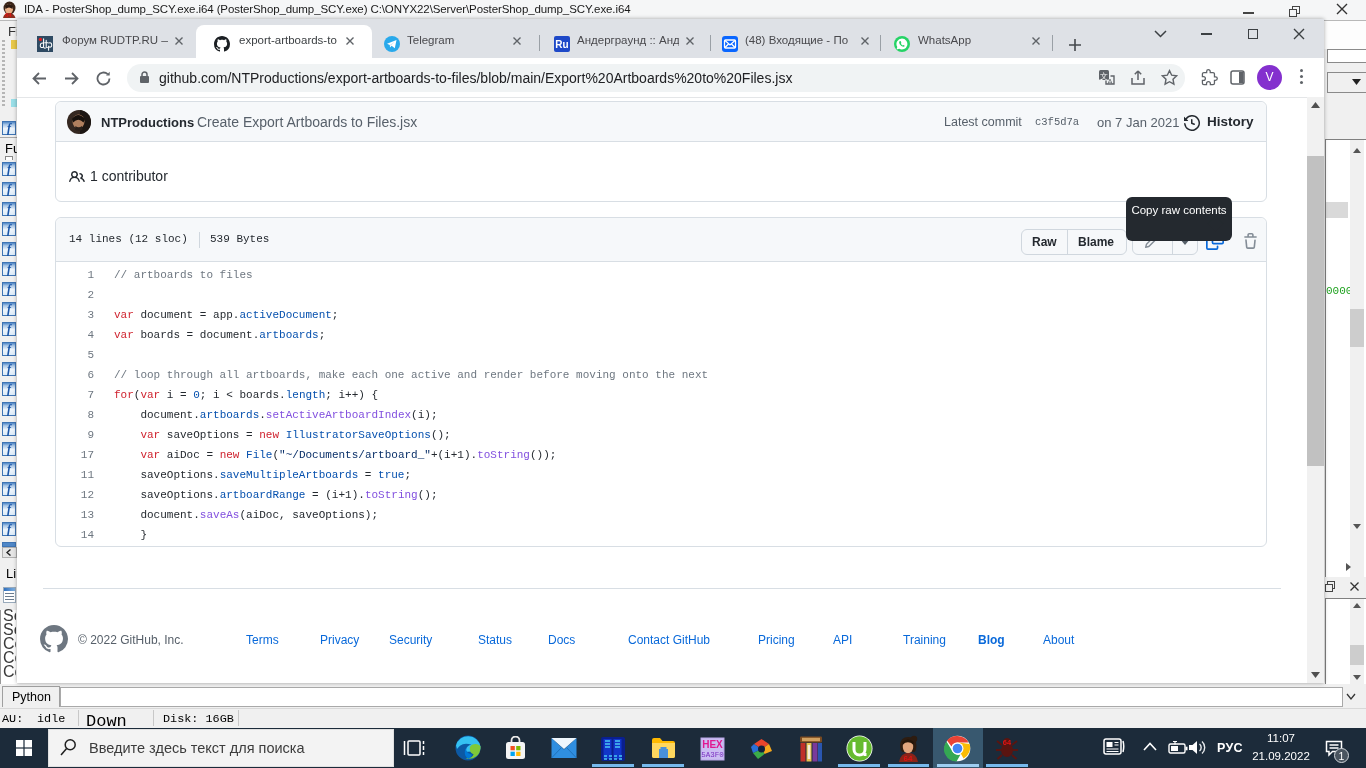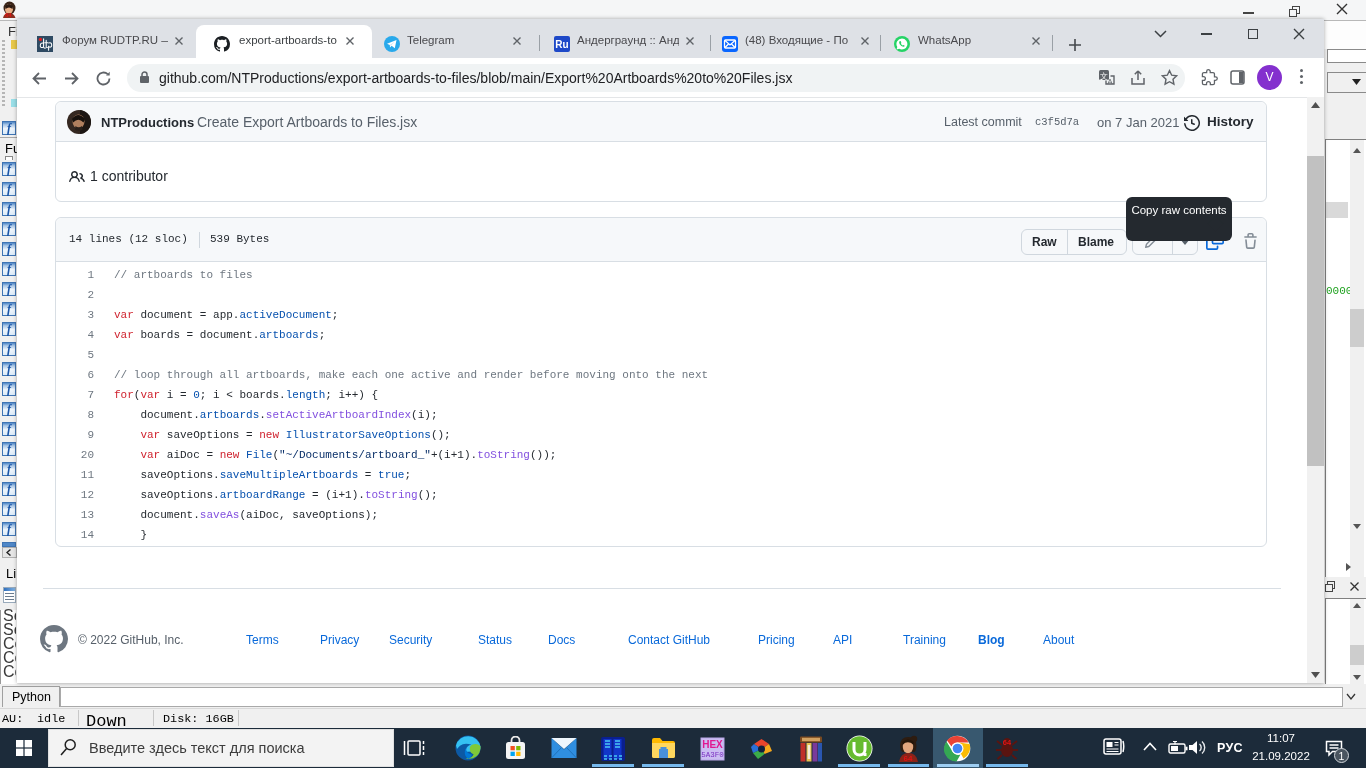--- a/index.html
+++ b/index.html
@@ -16,20 +16,21 @@
   <div class="abs" style="left:0;top:0;width:1366px;height:21px;background:#f5f6f7;border-bottom:1px solid #b8b8b8;"></div>
   <div class="abs" style="left:2px;top:1px;width:15px;height:17px;" id="ida-icon">
       <svg width="15" height="17" viewBox="0 0 15 17">
         <ellipse cx="7.5" cy="7" rx="6" ry="6.5" fill="#3a2418"></ellipse>
         <ellipse cx="7" cy="8" rx="4" ry="5" fill="#e8b088"></ellipse>
         <path d="M3 5 q4-4 8 0 l-0.5 3 q-3.5-3-7 0 Z" fill="#2a1810"></path>
         <path d="M1 17 q1-5 6-5 q5 0 6.5 5 Z" fill="#8a2f20"></path>
         <text x="3" y="16" font-size="6" font-weight="bold" fill="#e01414" font-family="Liberation Sans">64</text>
       </svg>
     </div>
+  <div class="abs" style="left:24px;top:3px;font-size:11.5px;color:#1a1a1a;letter-spacing:-0.1px;">IDA - PosterShop_dump_SCY.exe.i64 (PosterShop_dump_SCY.exe) C:\ONYX22\Server\PosterShop_dump_SCY.exe.i64</div>
 
   <div class="abs" style="left:1243px;top:12px;width:11px;height:1.5px;background:#444;"></div>
   <div class="abs" style="left:1292px;top:6px;width:8px;height:8px;border:1.2px solid #444;background:#f5f6f7;"></div>
   <div class="abs" style="left:1289px;top:9px;width:8px;height:8px;border:1.2px solid #444;background:#f5f6f7;"></div>
   <svg class="abs" style="left:1335px;top:2px;" width="14" height="14" viewBox="0 0 14 14">
       <path d="M2 2 L12 12 M12 2 L2 12" stroke="#333" stroke-width="1.4"></path>
     </svg>
 
   <div id="lstrip" class="abs" style="left:0;top:21px;width:17px;height:665px;background:#f0f0f0;overflow:hidden;"></div>
 
@@ -357,21 +358,21 @@
     <div class="crow" style="left:114px;top:325px;"><span class="kw">var</span> boards = document.<span class="cst">artboards</span>;</div>
   <div class="ln" style="top:345px;">5</div>
   <div class="ln" style="top:365px;">6</div>
     <div class="crow" style="left:114px;top:365px;"><span class="cm">// loop through all artboards, make each one active and render before moving onto the next</span></div>
   <div class="ln" style="top:385px;">7</div>
     <div class="crow" style="left:114px;top:385px;"><span class="kw">for</span>(<span class="kw">var</span> i = <span class="cst">0</span>; i &lt; boards.<span class="cst">length</span>; i++) {</div>
   <div class="ln" style="top:405px;">8</div>
     <div class="crow" style="left:114px;top:405px;">    document.<span class="cst">artboards</span>.<span class="fn">setActiveArtboardIndex</span>(i);</div>
   <div class="ln" style="top:425px;">9</div>
     <div class="crow" style="left:114px;top:425px;">    <span class="kw">var</span> saveOptions = <span class="kw">new</span> <span class="cst">IllustratorSaveOptions</span>();</div>
-  <div class="ln" style="top:445px;">20</div>
+  <div class="ln" style="top:445px;">17</div>
     <div class="crow" style="left:114px;top:445px;">    <span class="kw">var</span> aiDoc = <span class="kw">new</span> <span class="cst">File</span>(<span class="str">"~/Documents/artboard_"</span>+(i+1).<span class="fn">toString</span>());</div>
   <div class="ln" style="top:465px;">11</div>
     <div class="crow" style="left:114px;top:465px;">    saveOptions.<span class="cst">saveMultipleArtboards</span> = <span class="cst">true</span>;</div>
   <div class="ln" style="top:485px;">12</div>
     <div class="crow" style="left:114px;top:485px;">    saveOptions.<span class="cst">artboardRange</span> = (i+1).<span class="fn">toString</span>();</div>
   <div class="ln" style="top:505px;">13</div>
     <div class="crow" style="left:114px;top:505px;">    document.<span class="fn">saveAs</span>(aiDoc, saveOptions);</div>
   <div class="ln" style="top:525px;">14</div>
     <div class="crow" style="left:114px;top:525px;">    }</div>
 

